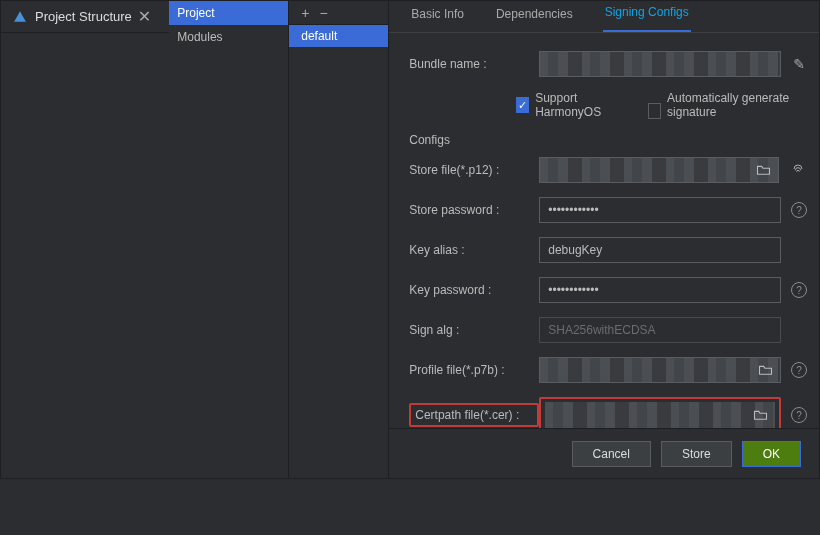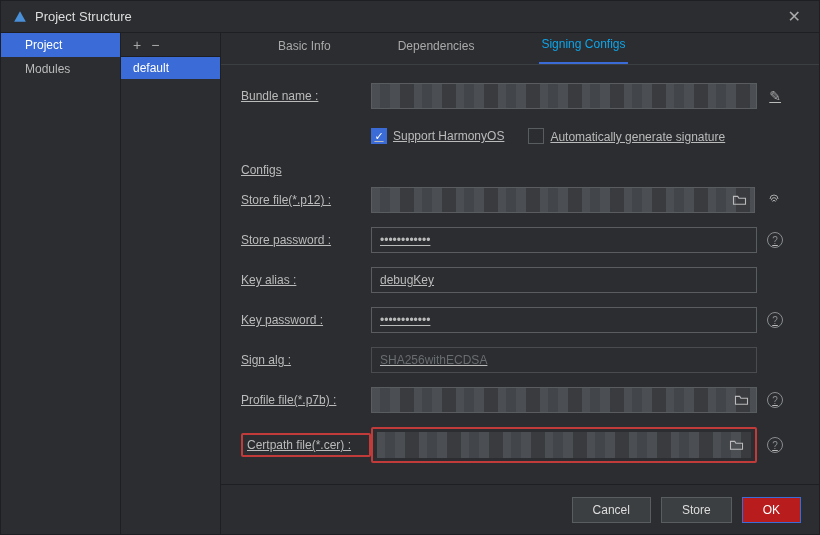--- a/index.html
+++ b/index.html
@@ -5,39 +5,39 @@
 * { box-sizing: border-box; margin: 0; padding: 0; }
 body {
   font-family: -apple-system, BlinkMacSystemFont, "Segoe UI", Arial, sans-serif;
   font-size: 12px;
   background: #2b2d30;
   color: #bbbbbb;
   width: 820px;
   height: 535px;
   overflow: hidden;
 }
-.dialog { width: 820px; height: 535px; background: #2b2d30; display: flex; flex-direction: column; border: 1px solid #1e1f22; }
+.dialog { width: 820px; height: 479px; background: #2b2d30; display: flex; flex-direction: row; border: 1px solid #1e1f22; }
 .titlebar { height: 32px; display: flex; align-items: center; padding: 0 12px; border-bottom: 1px solid #1e1f22; }
 .titlebar .logo { width: 14px; height: 14px; margin-right: 8px; position: relative; }
 .titlebar .logo svg { width: 14px; height: 14px; }
 .titlebar .title { font-size: 13px; color: #dddddd; }
 .titlebar .close { margin-left: auto; color: #aaaaaa; font-size: 16px; cursor: pointer; padding: 4px 6px; }
 .body { flex: 1; display: flex; min-height: 0; }
 .left-panel { width: 120px; background: #2b2d30; border-right: 1px solid #1e1f22; }
-.left-item { height: 24px; line-height: 24px; padding: 0 24px; color: #bbbbbb; font-size: 12px; cursor: pointer; }
+.left-item { height: 24px; line-height: 24px; padding: 0 8px; color: #bbbbbb; font-size: 12px; cursor: pointer; }
 .left-item.active { background: #3a6bd6; color: #ffffff; }
 .mid-panel { width: 100px; background: #2b2d30; border-right: 1px solid #1e1f22; }
 .mid-toolbar { height: 24px; display: flex; align-items: center; gap: 10px; padding: 0 12px; color: #aaaaaa; font-size: 14px; border-bottom: 1px solid #1e1f22; }
 .mid-item { height: 22px; line-height: 22px; padding: 0 12px; font-size: 12px; cursor: pointer; }
 .mid-item.active { background: #3a6bd6; color: #ffffff; }
 .content { flex: 1; display: flex; flex-direction: column; }
 .tabs { height: 32px; display: flex; align-items: flex-end; gap: 28px; padding: 0 20px; border-bottom: 1px solid #3c3f41; }
-.tab { padding: 0 2px 8px 2px; font-size: 12px; color: #aaaaaa; cursor: pointer; line-height: 20px; margin-left: 35px; }
+.tab { padding: 0 2px 8px 2px; font-size: 12px; color: #aaaaaa; cursor: pointer; line-height: 20px; }
 .tab.active { color: #0ea5e9; border-bottom: 2px solid #3a6bd6; }
-.form { flex: 1; padding: 18px 36px 10px 20px; overflow: auto; text-decoration: underline; }
+.form { flex: 1; padding: 18px 12px 10px 20px; overflow: auto; }
 .row { display: flex; align-items: center; margin-bottom: 14px; min-height: 26px; }
 .row.tight { margin-bottom: 20px; }
 .label { width: 130px; color: #bbbbbb; font-size: 12px; }
 .input-wrap { flex: 1; display: flex; align-items: center; gap: 10px; }
 .text-input {
   flex: 1; height: 26px; background: #2b2d30; border: 1px solid #5a5d60; color: #bbbbbb;
   padding: 0 8px; font-size: 12px;
 }
 .text-input.readonly { color: #6a6d70; border-color: #494b4e; }
 .blurred {
@@ -55,21 +55,21 @@
 .pencil { color: #aaaaaa; font-size: 14px; cursor: pointer; padding: 0 2px; }
 .chk { width: 16px; height: 16px; border: 1px solid #5a5d60; display: inline-flex; align-items: center; justify-content: center; margin-right: 6px; font-size: 11px; }
 .chk.checked { background: #3a6bd6; border-color: #3a6bd6; color: #fff; }
 .chk-group { display: flex; align-items: center; gap: 24px; color: #bbbbbb; font-size: 12px; }
 .section-label { color: #bbbbbb; font-size: 12px; margin: 14px 0 10px 0; }
 .highlight-row { border: 2px solid #c23b3b; padding: 3px 4px; border-radius: 2px; }
 .switch { width: 26px; height: 14px; background: #5a5d60; border-radius: 7px; position: relative; margin-left: 8px; }
 .switch::after { content: ""; position: absolute; width: 12px; height: 12px; background: #d0d0d0; border-radius: 50%; top: 1px; left: 1px; }
 .footer { height: 50px; border-top: 1px solid #1e1f22; display: flex; align-items: center; justify-content: flex-end; gap: 10px; padding: 0 18px; }
 .btn { height: 26px; padding: 0 20px; font-size: 12px; border: 1px solid #5a5d60; background: #3c3f41; color: #dddddd; cursor: pointer; }
-.btn.primary { background: #b91c1c; border-color: #3a6bd6; color: #fff; }
+.btn.primary { background: #4d7c0f; border-color: #3a6bd6; color: #fff; }
 .help-icon { width: 16px; height: 16px; border: 1px solid #8a8d90; border-radius: 50%; display: inline-flex; align-items: center; justify-content: center; font-size: 10px; color: #8a8d90; cursor: pointer; }
 .finger-icon svg { width: 16px; height: 16px; }
 .spacer-130 { width: 130px; }
 </style>
 </head>
 <body>
 
 <div class="dialog">
 
   <div class="titlebar">

